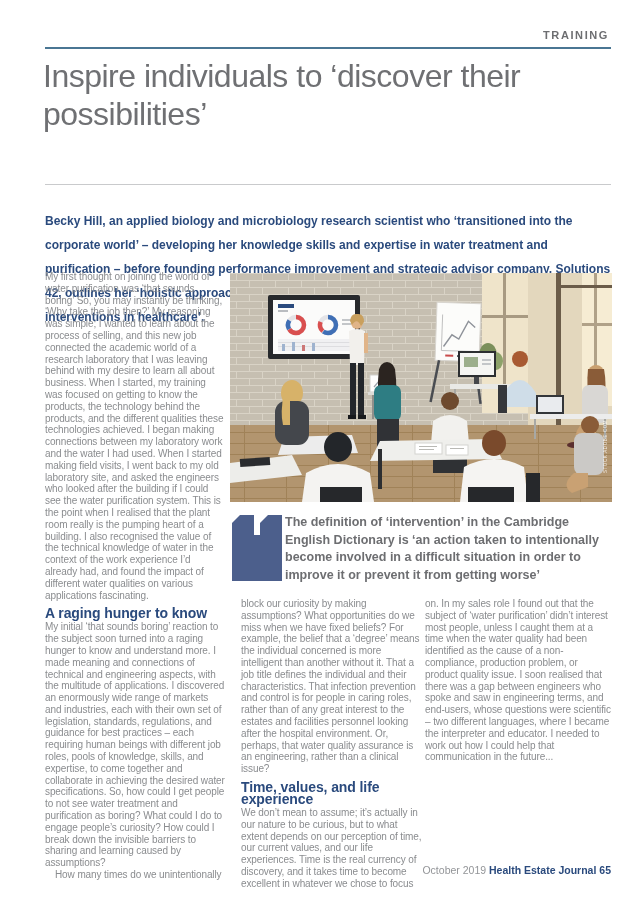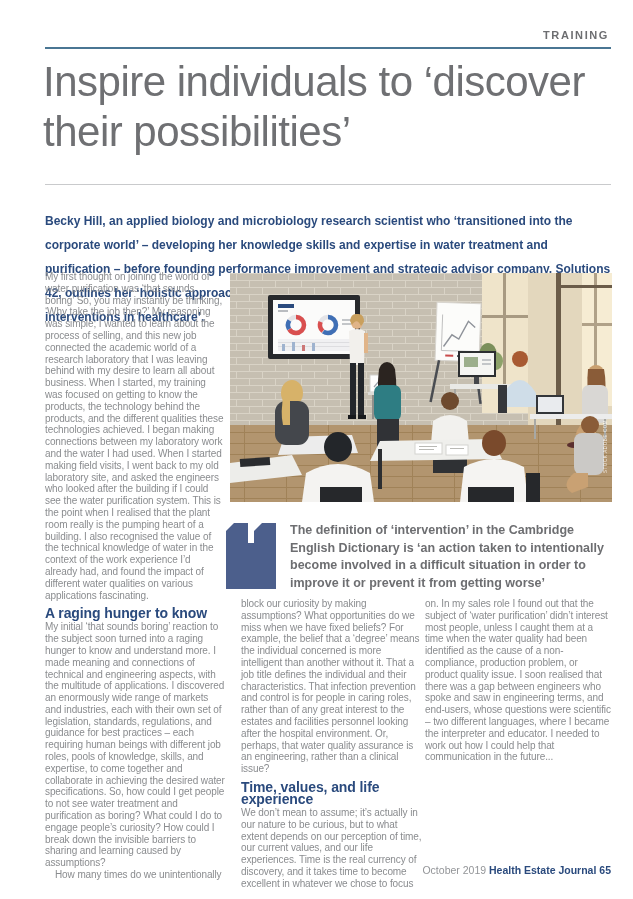--- a/index.html
+++ b/index.html
@@ -1,34 +1,34 @@
 <!DOCTYPE html>
 <html><head>
 <meta charset="utf-8">
 <style>
   html,body{margin:0;padding:0;background:#ffffff;}
   #page{position:relative;width:633px;height:899px;background:#ffffff;overflow:hidden;
         font-family:"Liberation Sans",sans-serif;}
   .section-label{position:absolute;top:29px;right:24px;font-size:11px;letter-spacing:1.6px;
         color:#6d6e71;font-weight:bold;}
   .top-rule{position:absolute;left:45px;right:22px;top:47px;height:2px;background:#4a7693;}
-  .page-title{position:absolute;left:43px;top:57px;width:575px;font-size:42px;line-height:1.2;
+  .page-title{position:absolute;left:43px;top:57px;width:575px;font-size:32px;line-height:1.2;
         color:#6f7073;font-weight:300;letter-spacing:-0.5px;}
   .mid-rule{position:absolute;left:45px;right:22px;top:184px;height:1px;background:#c9cacc;}
   .standfirst{position:absolute;left:45px;top:197px;width:567px;font-size:12px;line-height:24px;
         font-weight:bold;color:#2a4a7d;}
   .col{position:absolute;font-size:10px;line-height:11.8px;color:#8a8c8f;letter-spacing:-0.1px;}
   .col p{margin:0;}
   .col1{left:45px;top:271px;width:180px;}
   .col2{left:241px;top:598px;width:184px;}
   .col3{left:425px;top:598px;width:187px;}
   .subhead{color:#2a4a7d;font-weight:bold;font-size:14px;margin:6px 0 2px 0 !important;line-height:12px;}
   .indent{text-indent:10px;}
   .photo{position:absolute;left:230px;top:273px;width:382px;height:229px;}
-  .pull-quote{position:absolute;left:224px;top:513px;width:382px;display:flex;gap:11px;margin-top:8px;}
+  .pull-quote{position:absolute;left:230px;top:513px;width:382px;display:flex;}
   .quote-icon{flex:none;width:55px;height:70px;}
   .quote-text{font-size:12.5px;line-height:17.5px;font-weight:bold;color:#6d6e71;padding-top:1px;}
   .footer{position:absolute;right:22px;top:864px;font-size:10.5px;color:#939598;white-space:nowrap;}
   .footer .journal{color:#2a4a7d;font-weight:bold;}
   .footer .pagenum{color:#2a4a7d;font-weight:bold;}
 </style>
 </head>
 <body>
 
 <div id="page">

